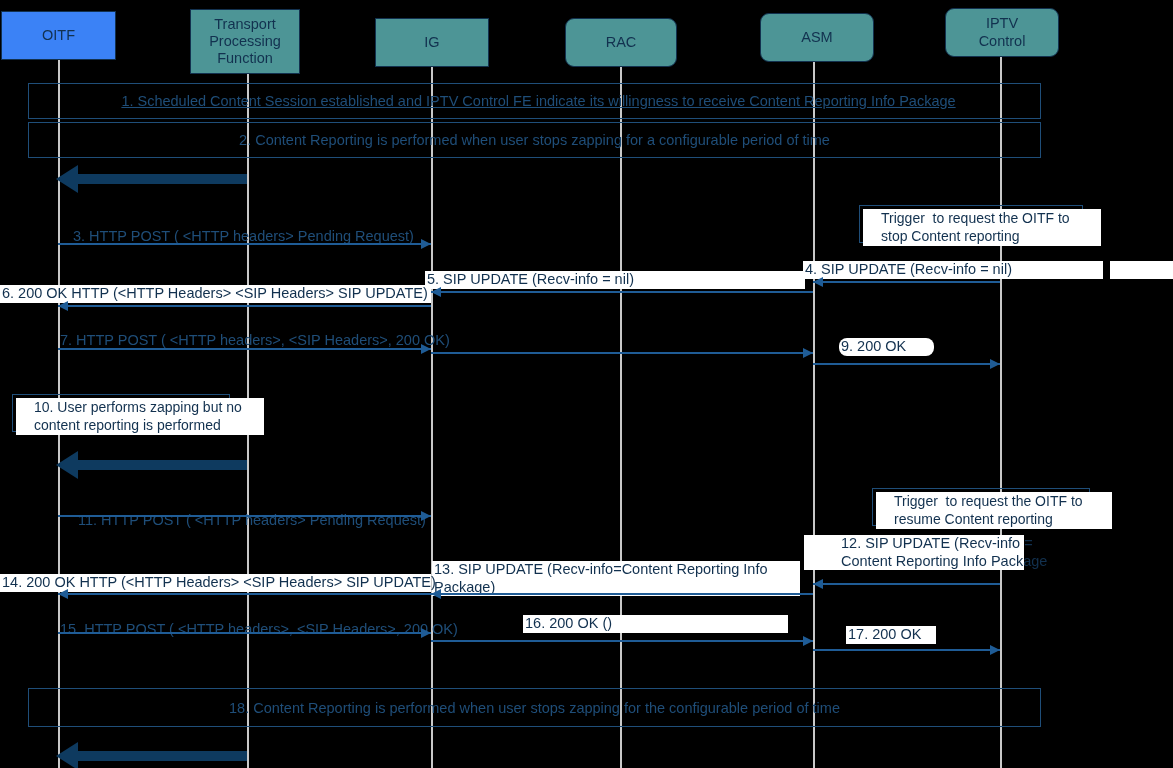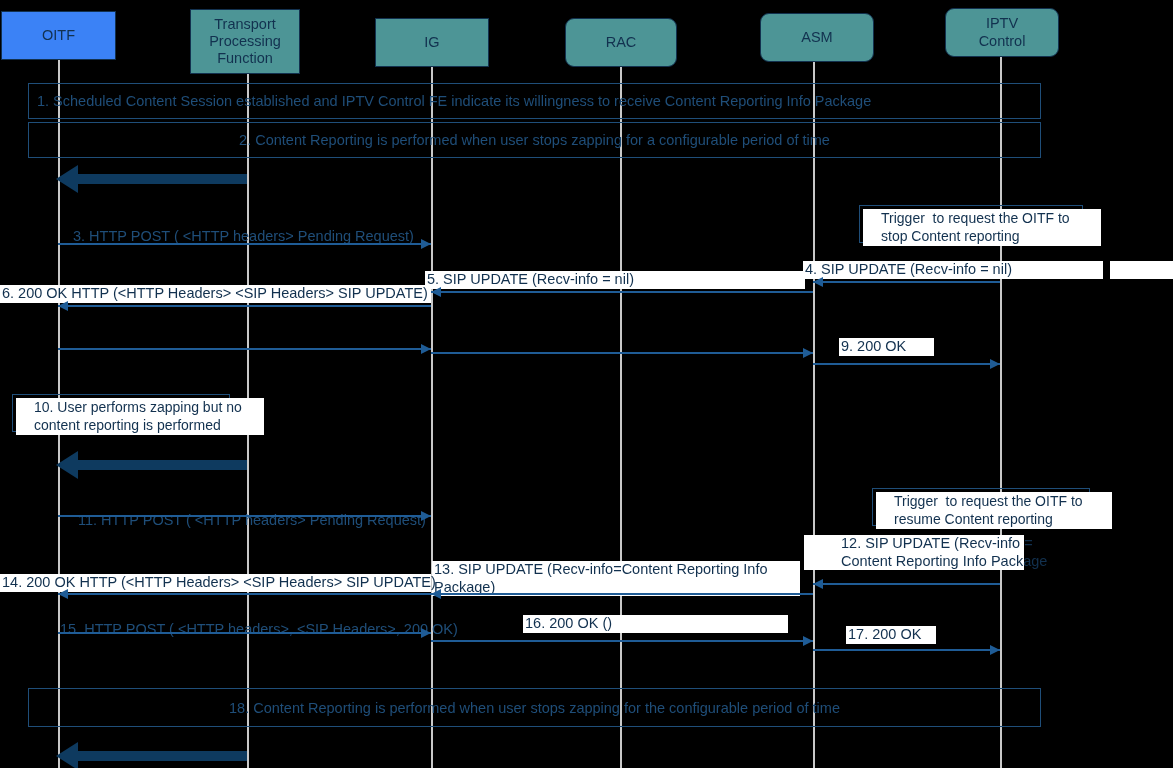--- a/index.html
+++ b/index.html
@@ -14,21 +14,21 @@
   
   .actor{position:absolute;background:#4d9596;border:1.5px solid #12314f;
          color:#12314f;font-size:14.5px;display:flex;align-items:center;
          justify-content:center;text-align:center;line-height:1.18;}
   .actor.rounded{border-radius:9px;}
 
   
   .frame{position:absolute;border:1.3px solid #1f4e79;box-sizing:border-box;}
   .frame .ftxt{position:absolute;left:0;right:0;top:50%;transform:translateY(-50%);
        text-align:center;color:#1f4e79;font-size:14.5px;white-space:nowrap;}
-  .frame.lefttxt .ftxt{text-align:left;padding-left:8px;}
+  .frame.lefttxt .ftxt{text-align:center;padding-left:8px;text-decoration:underline;}
 
   
   .note{position:absolute;border:1.3px solid #1f4e79;box-sizing:border-box;}
   .note .plate{position:absolute;left:3px;top:3px;background:#ffffff;
        color:#12314f;font-size:14px;line-height:1.25;padding:1px 18px;
        white-space:pre;}
 
   
   .plabel{position:absolute;background:#ffffff;color:#12314f;
        font-size:14.5px;line-height:1.22;padding:0 2px;white-space:pre;
@@ -64,21 +64,22 @@
       <div class="ftxt">2. Content Reporting is performed when user stops zapping for a configurable period of time</div>
     </div>
     <div class="frame" style="left: 28px; top: 688px; width: 1013px; height: 39px; border-color: rgb(31, 78, 121);">
       <div class="ftxt">18. Content Reporting is performed when user stops zapping for the configurable period of time</div>
     </div>
     <div class="flabel" style="left: 73px; top: 216px; color: rgb(31, 78, 121);">3. HTTP POST ( &lt;HTTP headers&gt; Pending Request)</div>
     <div class="plabel" style="left: 803px; top: 261px; width: 300px;">4. SIP UPDATE (Recv-info = nil)</div>
     <div class="plabel" style="left: 1110px; top: 261px; width: 63px;"> </div>
     <div class="plabel" style="left: 425px; top: 271px; width: 380px;">5. SIP UPDATE (Recv-info = nil)</div>
     <div class="plabel" style="left: 0px; top: 285px; width: 431px;">6. 200 OK HTTP (&lt;HTTP Headers&gt; &lt;SIP Headers&gt; SIP UPDATE)</div>
-    <div class="plabel" style="left: 839px; top: 338px; width: 95px;">9. 200 OK</div>
+    <div class="flabel" style="left: 60px; top: 320px; color: rgb(31, 78, 121);">7. HTTP POST ( &lt;HTTP headers&gt;, &lt;SIP Headers&gt;, 200 OK)</div>
+    <div class="plabel" style="left: 839px; top: 338px; width: 95px; border-radius: 8px;">9. 200 OK</div>
     <div class="flabel" style="left: 78px; top: 500px; color: rgb(31, 78, 121);">11. HTTP POST ( &lt;HTTP headers&gt; Pending Request)</div>
     <div class="plabel" style="left: 804px; top: 535px; width: 220px; padding-left: 37px;">12. SIP UPDATE (Recv-info =
 Content Reporting Info Package</div>
     <div class="plabel" style="left: 432px; top: 561px; width: 368px;">13. SIP UPDATE (Recv-info=Content Reporting Info
 Package)</div>
     <div class="plabel" style="left: 0px; top: 574px; width: 431px;">14. 200 OK HTTP (&lt;HTTP Headers&gt; &lt;SIP Headers&gt; SIP UPDATE)</div>
     <div class="flabel" style="left: 60px; top: 609px; color: rgb(31, 78, 121);">15. HTTP POST ( &lt;HTTP headers&gt;, &lt;SIP Headers&gt;, 200 OK)</div>
     <div class="plabel" style="left: 523px; top: 615px; width: 265px;">16. 200 OK ()</div>
     <div class="plabel" style="left: 846px; top: 626px; width: 90px;">17. 200 OK</div>
     <div class="note" style="left: 859px; top: 205px; width: 224px; height: 38px; border-color: rgb(31, 78, 121);">

